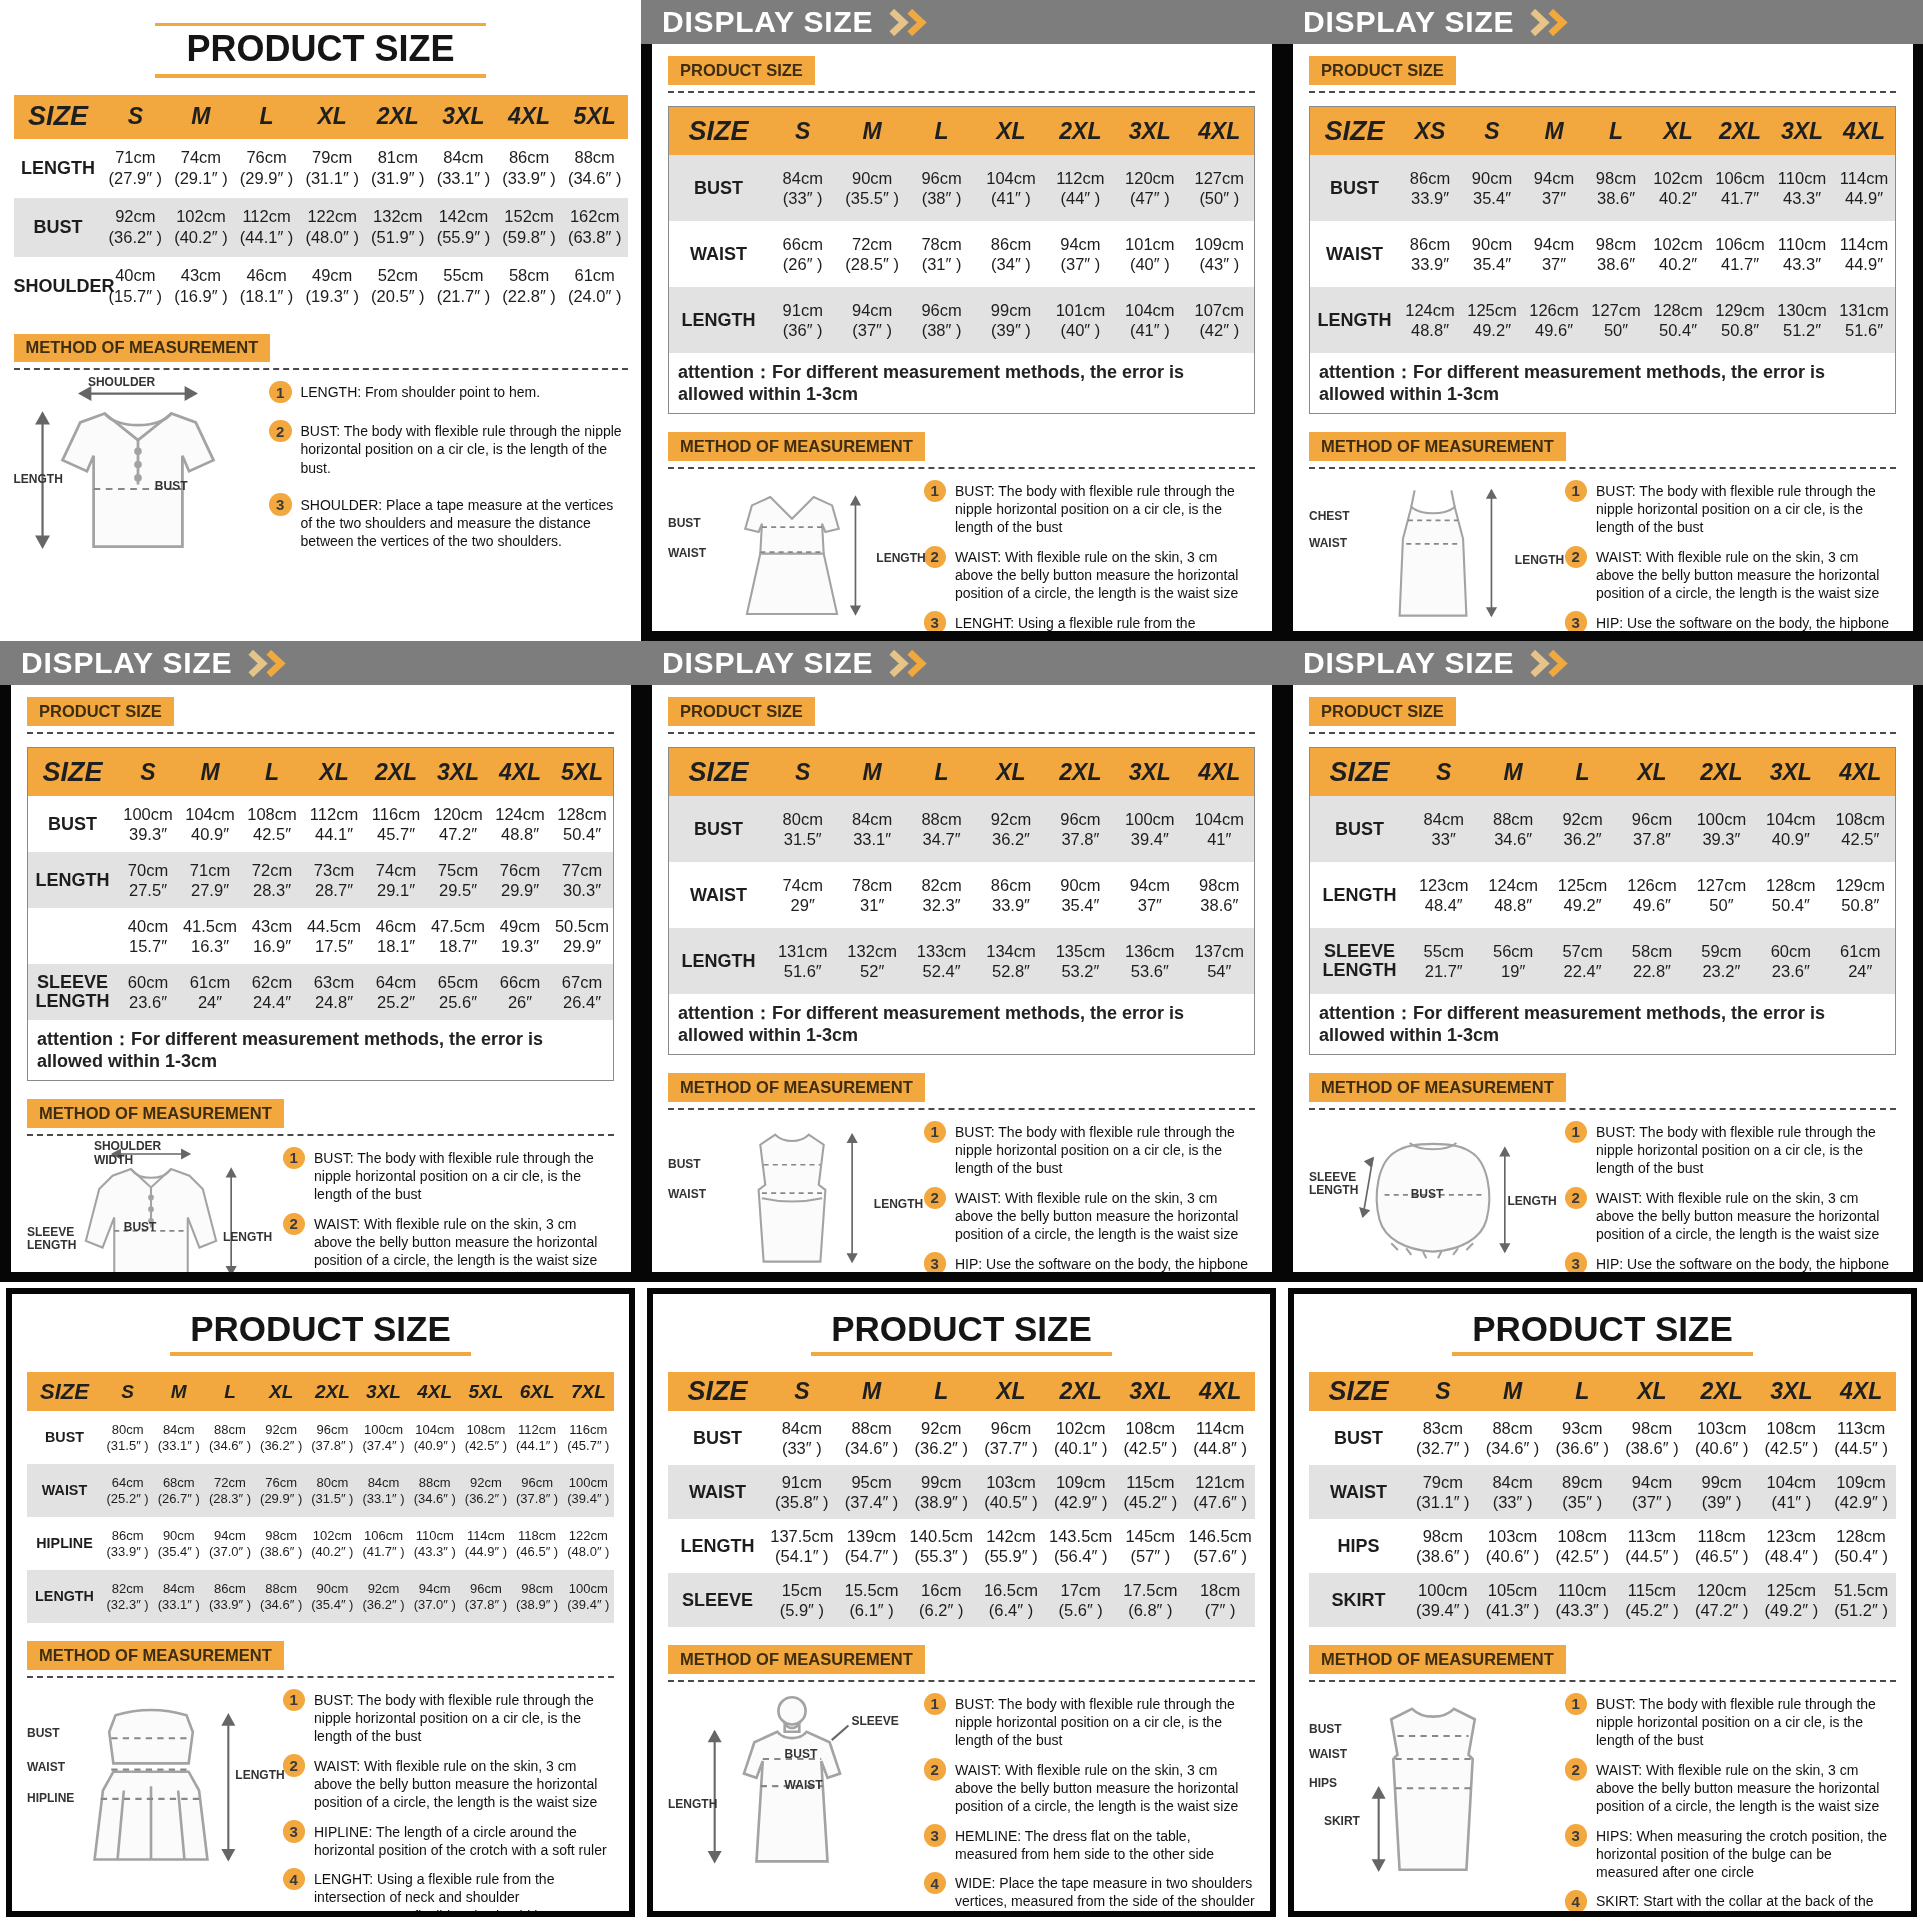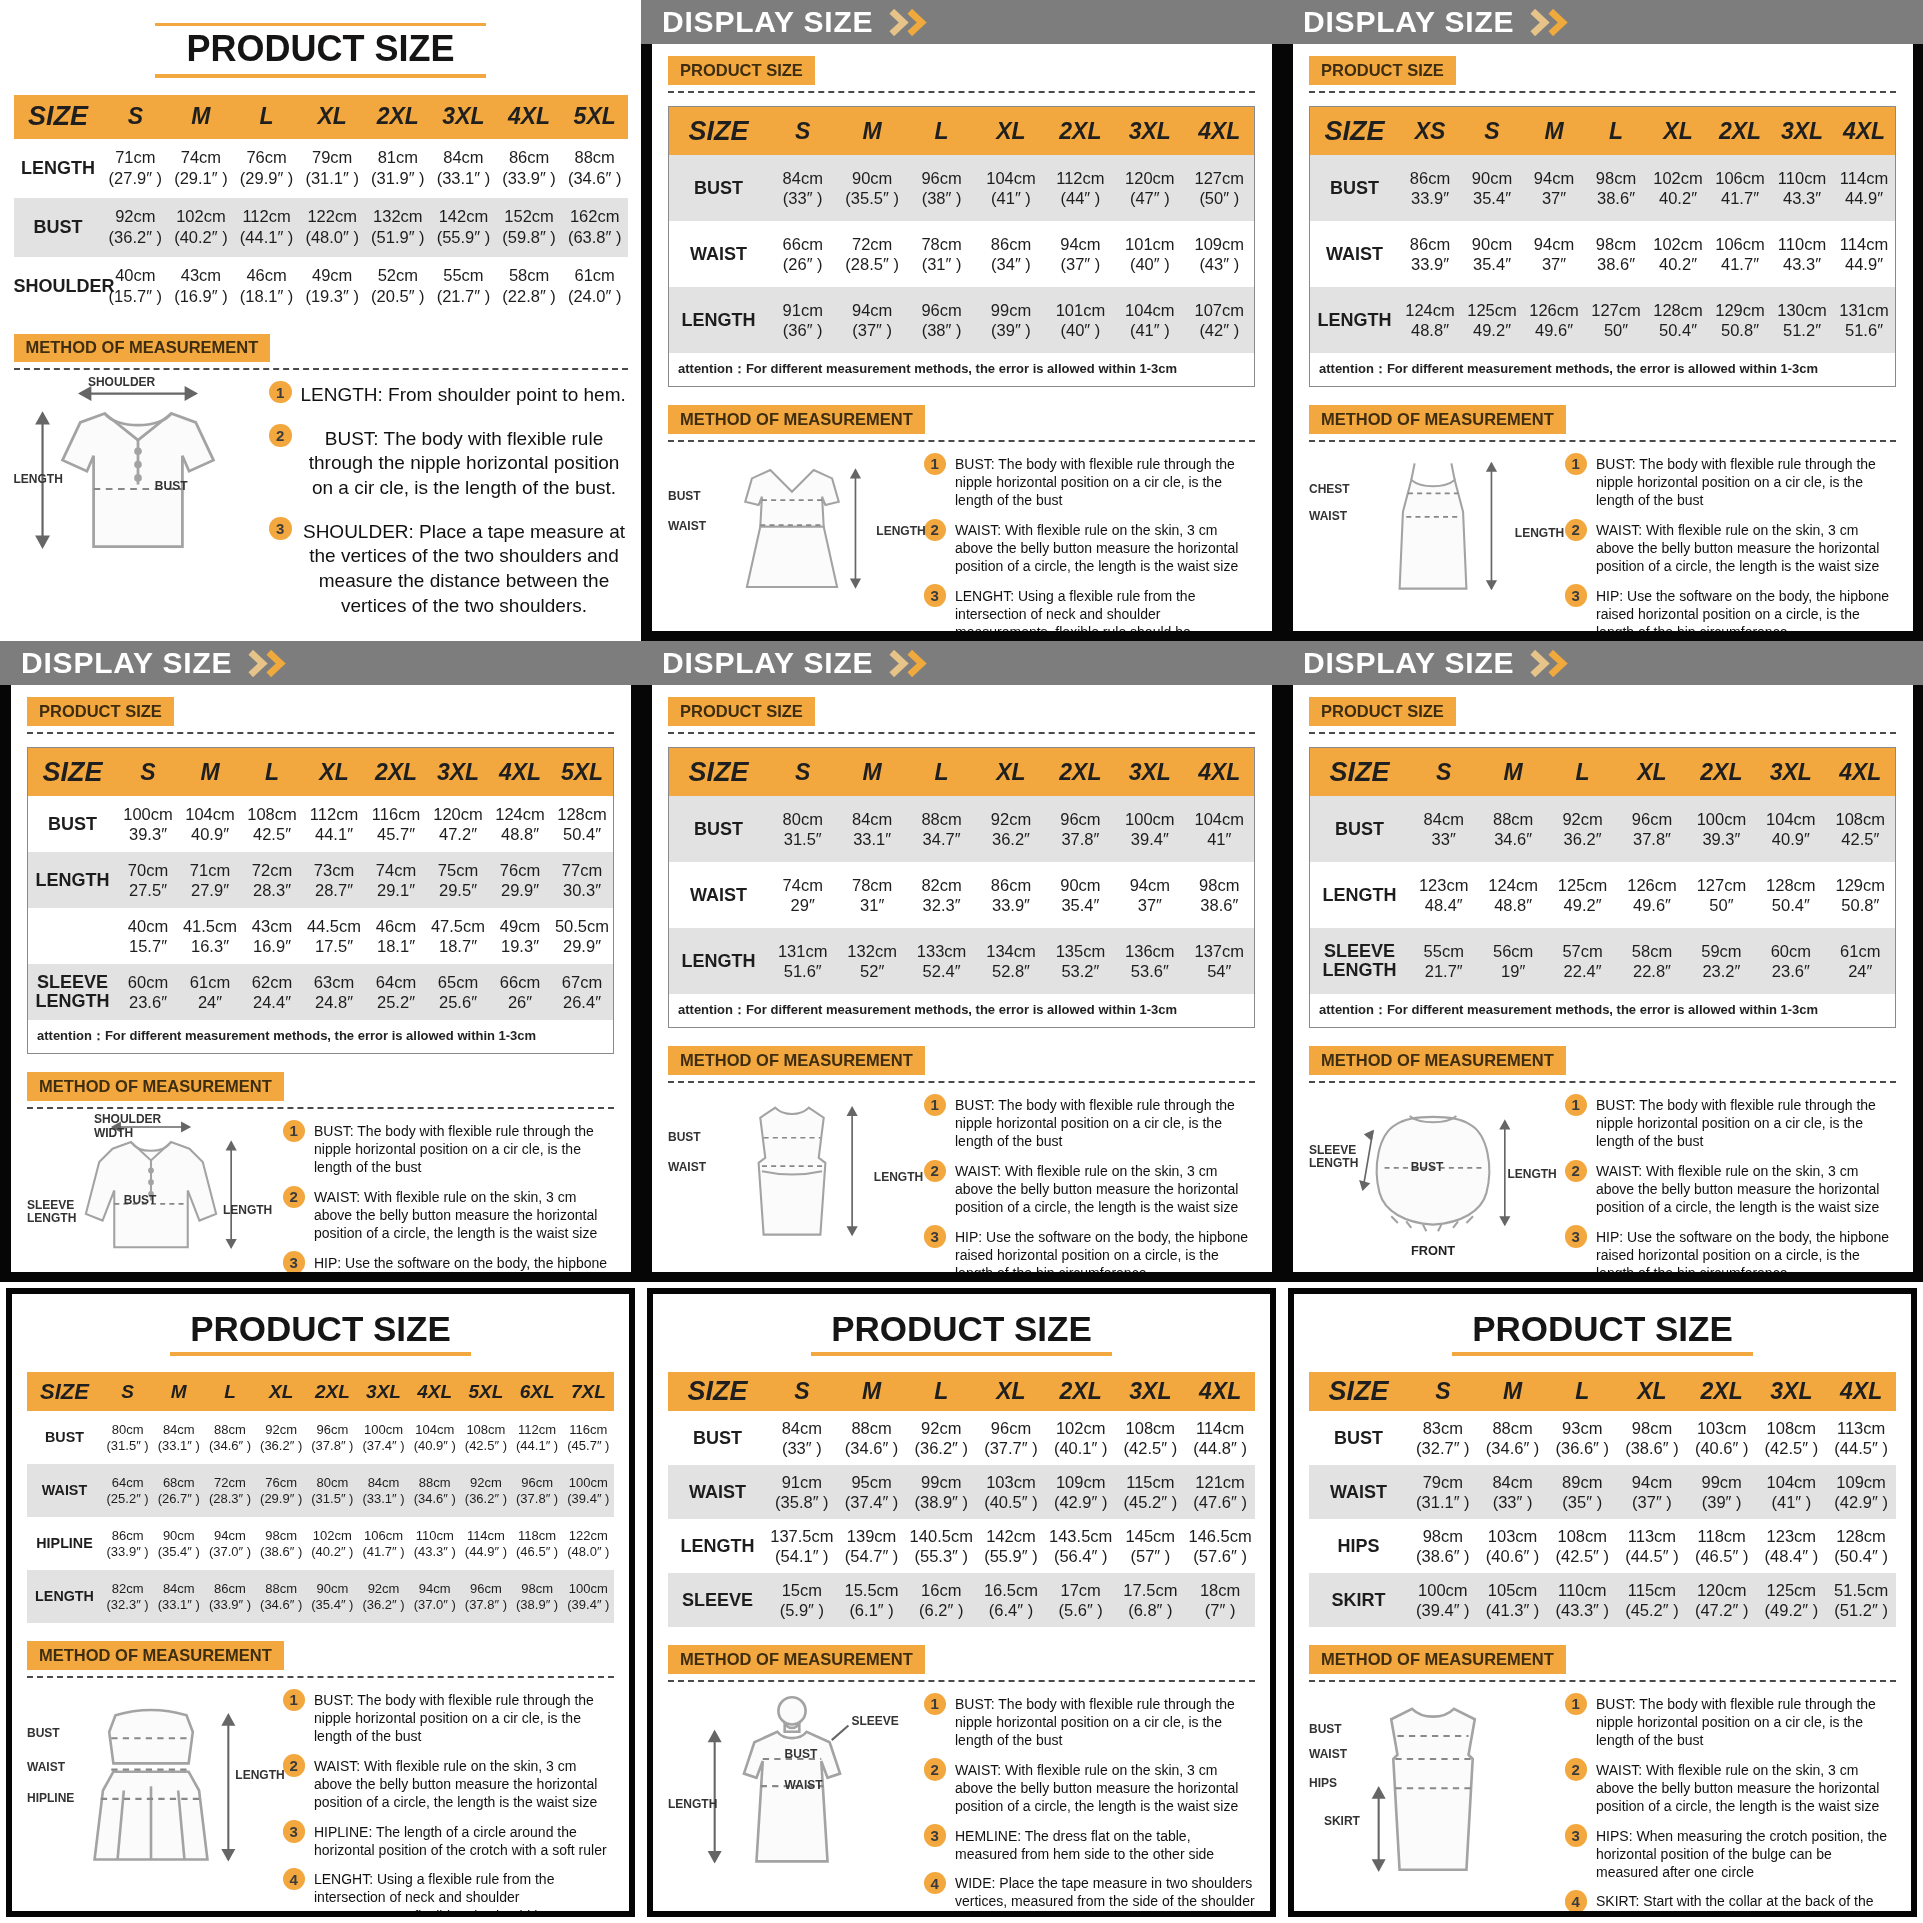--- a/index.html
+++ b/index.html
@@ -28,41 +28,41 @@
   .c10 th{font-size:19px}.c10 th.first{font-size:22px}
   .c10 td{font-size:13px}.c10 td.row-label{font-size:14.3px}
   .panel-display thead tr{height:48px}
   .panel-display .r3 tbody tr{height:66px}
   .panel-display .r4 tbody tr{height:56px}
   .panel-plain thead tr{height:44px}
   .panel-plain tbody tr{height:59px}
   .panel-boxed thead tr{height:39px}
   .panel-boxed tbody tr{height:54px}
   .panel-boxed .c10 tbody tr{height:53px}
-  .attention{font-size:13px;font-weight:bold;color:#222;padding:6.8px 9px 8.3px;background:#fff;}
+  .attention{font-size:18px;font-weight:bold;color:#222;padding:6.8px 9px 8.3px;background:#fff;}
   
   .method{margin-top:18px;}
   .method-row{display:flex;margin-top:7.5px;}
   .figure{position:relative;flex:none;width:248px;}
   .panel-display .figure{height:167px}
   .panel-plain .figure{height:222px}
   .panel-boxed .figure{height:209px}
   .figure svg{width:100%;height:100%;display:block;}
   .fig-label{position:absolute;font-size:12px;font-weight:bold;color:#333;line-height:1.1;max-width:75px;}
   .fig-caption{position:absolute;left:0;right:0;bottom:0;text-align:center;font-weight:bold;font-size:12.8px;color:#222;}
   .items{flex:1;padding:3px 0 0 7.5px;}
   .method-item{display:flex;margin-bottom:9px;}
   .badge{flex:none;width:22.5px;height:22.5px;border-radius:50%;background:var(--orange);color:#3b3b3b;font-weight:bold;font-size:15px;display:flex;align-items:center;justify-content:center;margin-right:9px;}
   .item-text{font-size:14px;line-height:1.3;color:#111;padding-top:2.3px;}
   
   .panel-plain{padding:0 13.5px;}
   .plain-title-wrap{width:331px;margin:22.5px auto 0;text-align:center;}
   .title-rule{height:3.8px;background:var(--orange);}
   .plain-title{font-size:36px;font-weight:bold;color:#151515;padding:1.5px 0 4.5px;}
-  .panel-plain .item-text{font-size:19px;text-align:center;}
+  .panel-plain .item-text{font-size:14px;}
   .panel-plain .method-item{margin-bottom:16.5px;}
   
   .panel-boxed{padding:6px;}
   .boxed-frame{height:100%;border:6.8px solid #050505;padding:12px 15px 4.5px;overflow:hidden;}
   .boxed-title{font-size:35px;font-weight:bold;text-align:center;margin-top:3px;color:#151515;}
   .boxed-rule{width:301px;height:3.8px;background:var(--orange);margin:3px auto 0;}
 </style>
 </head>
 <body>
 

